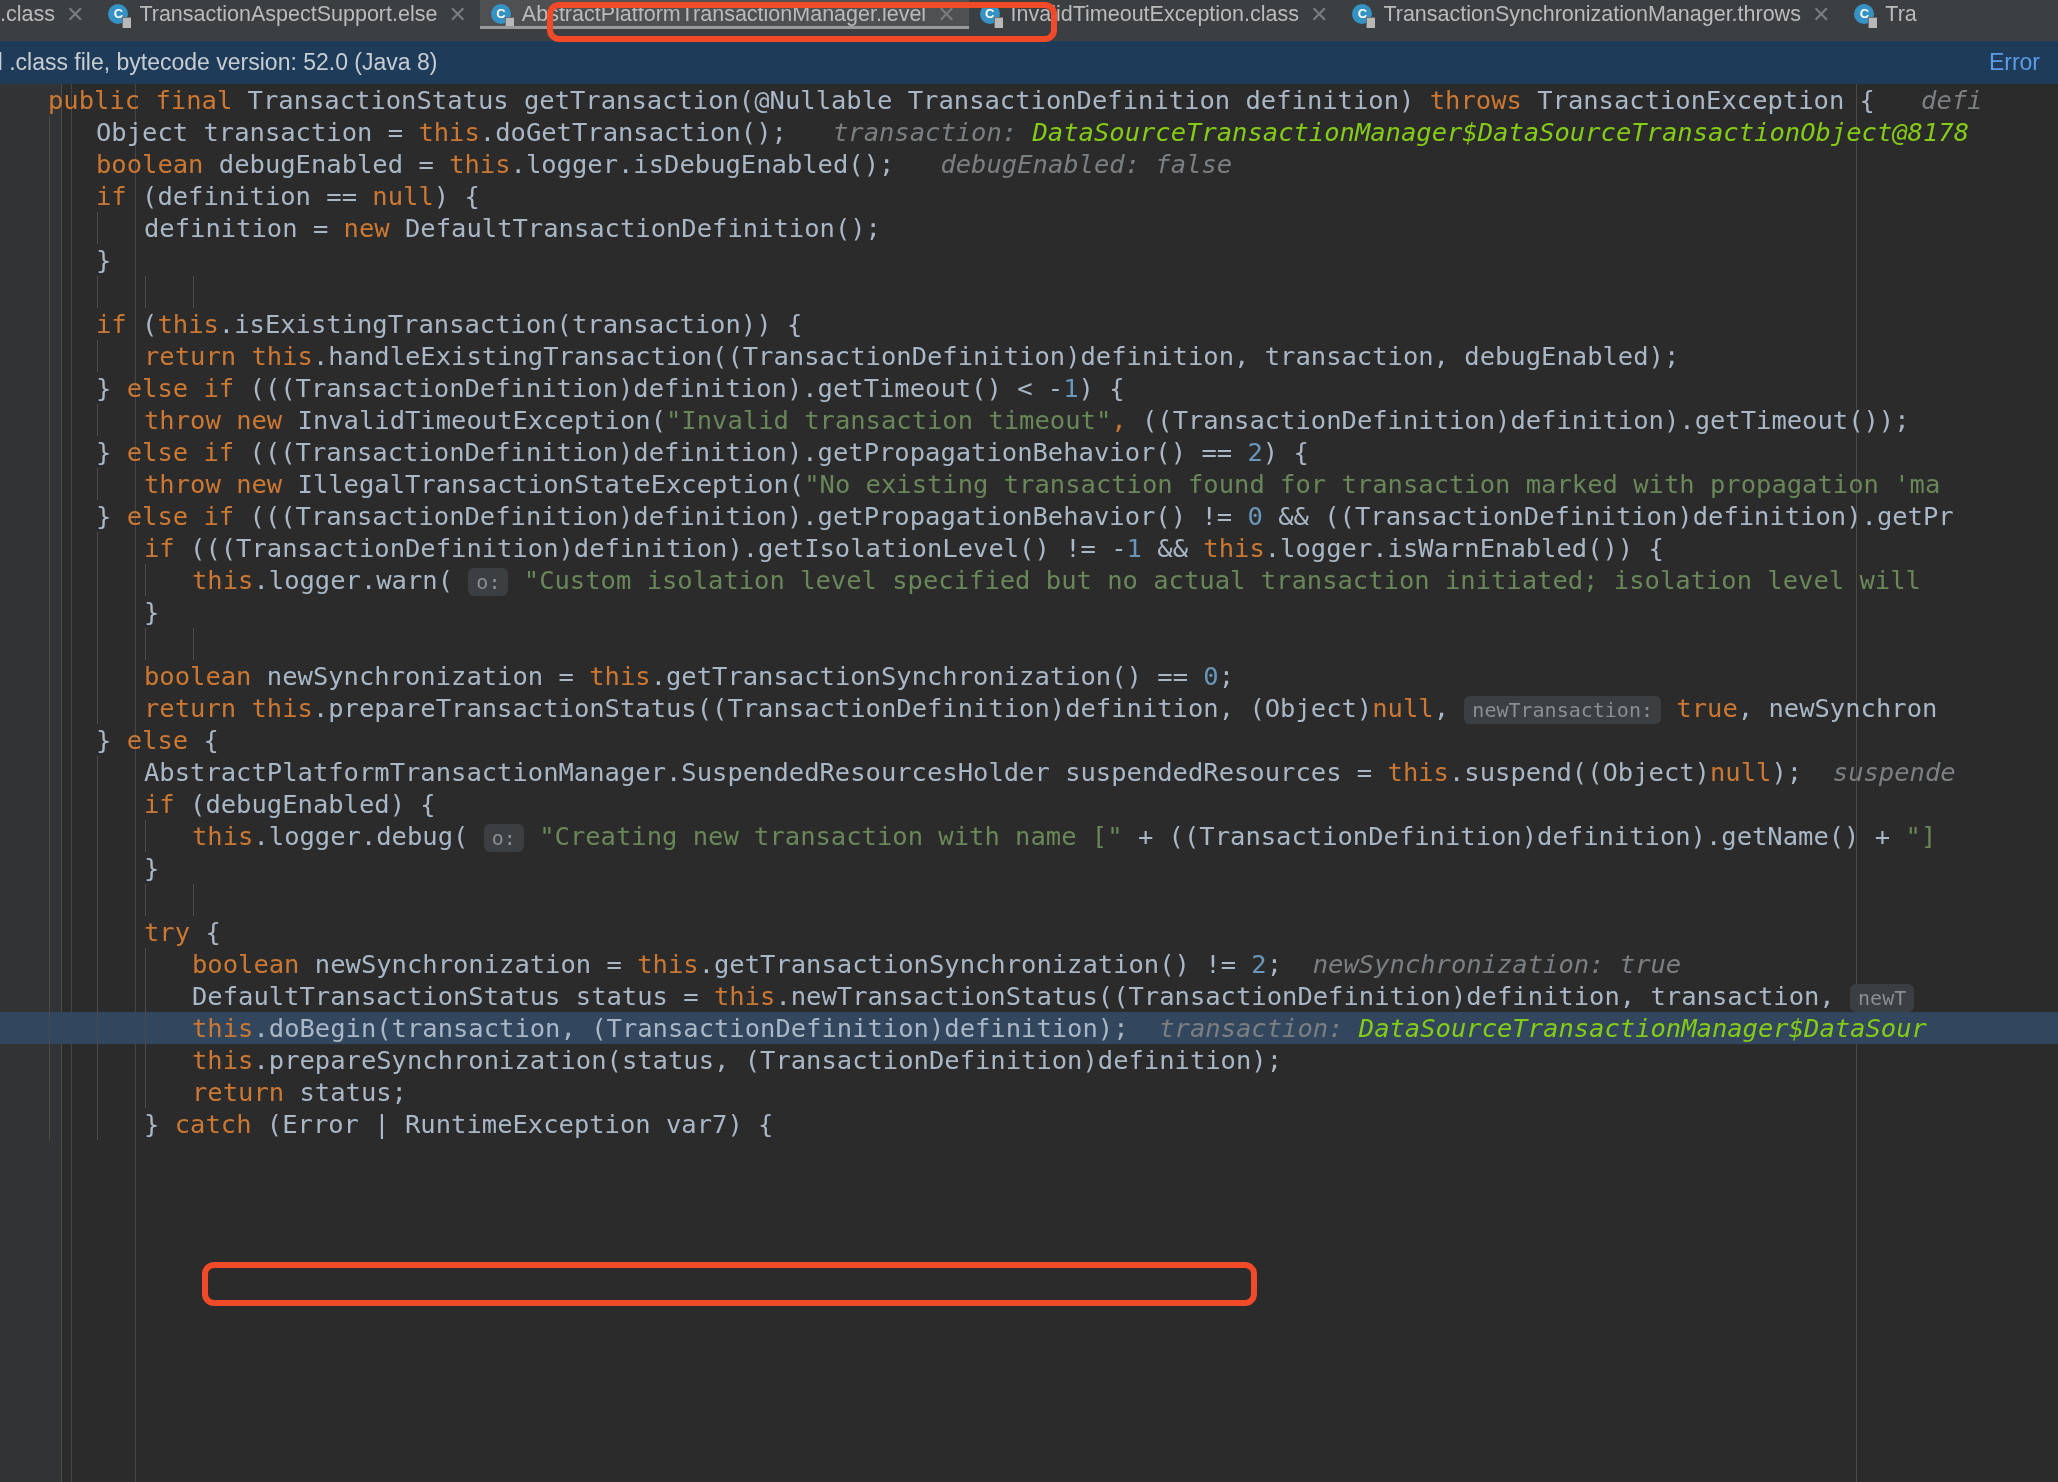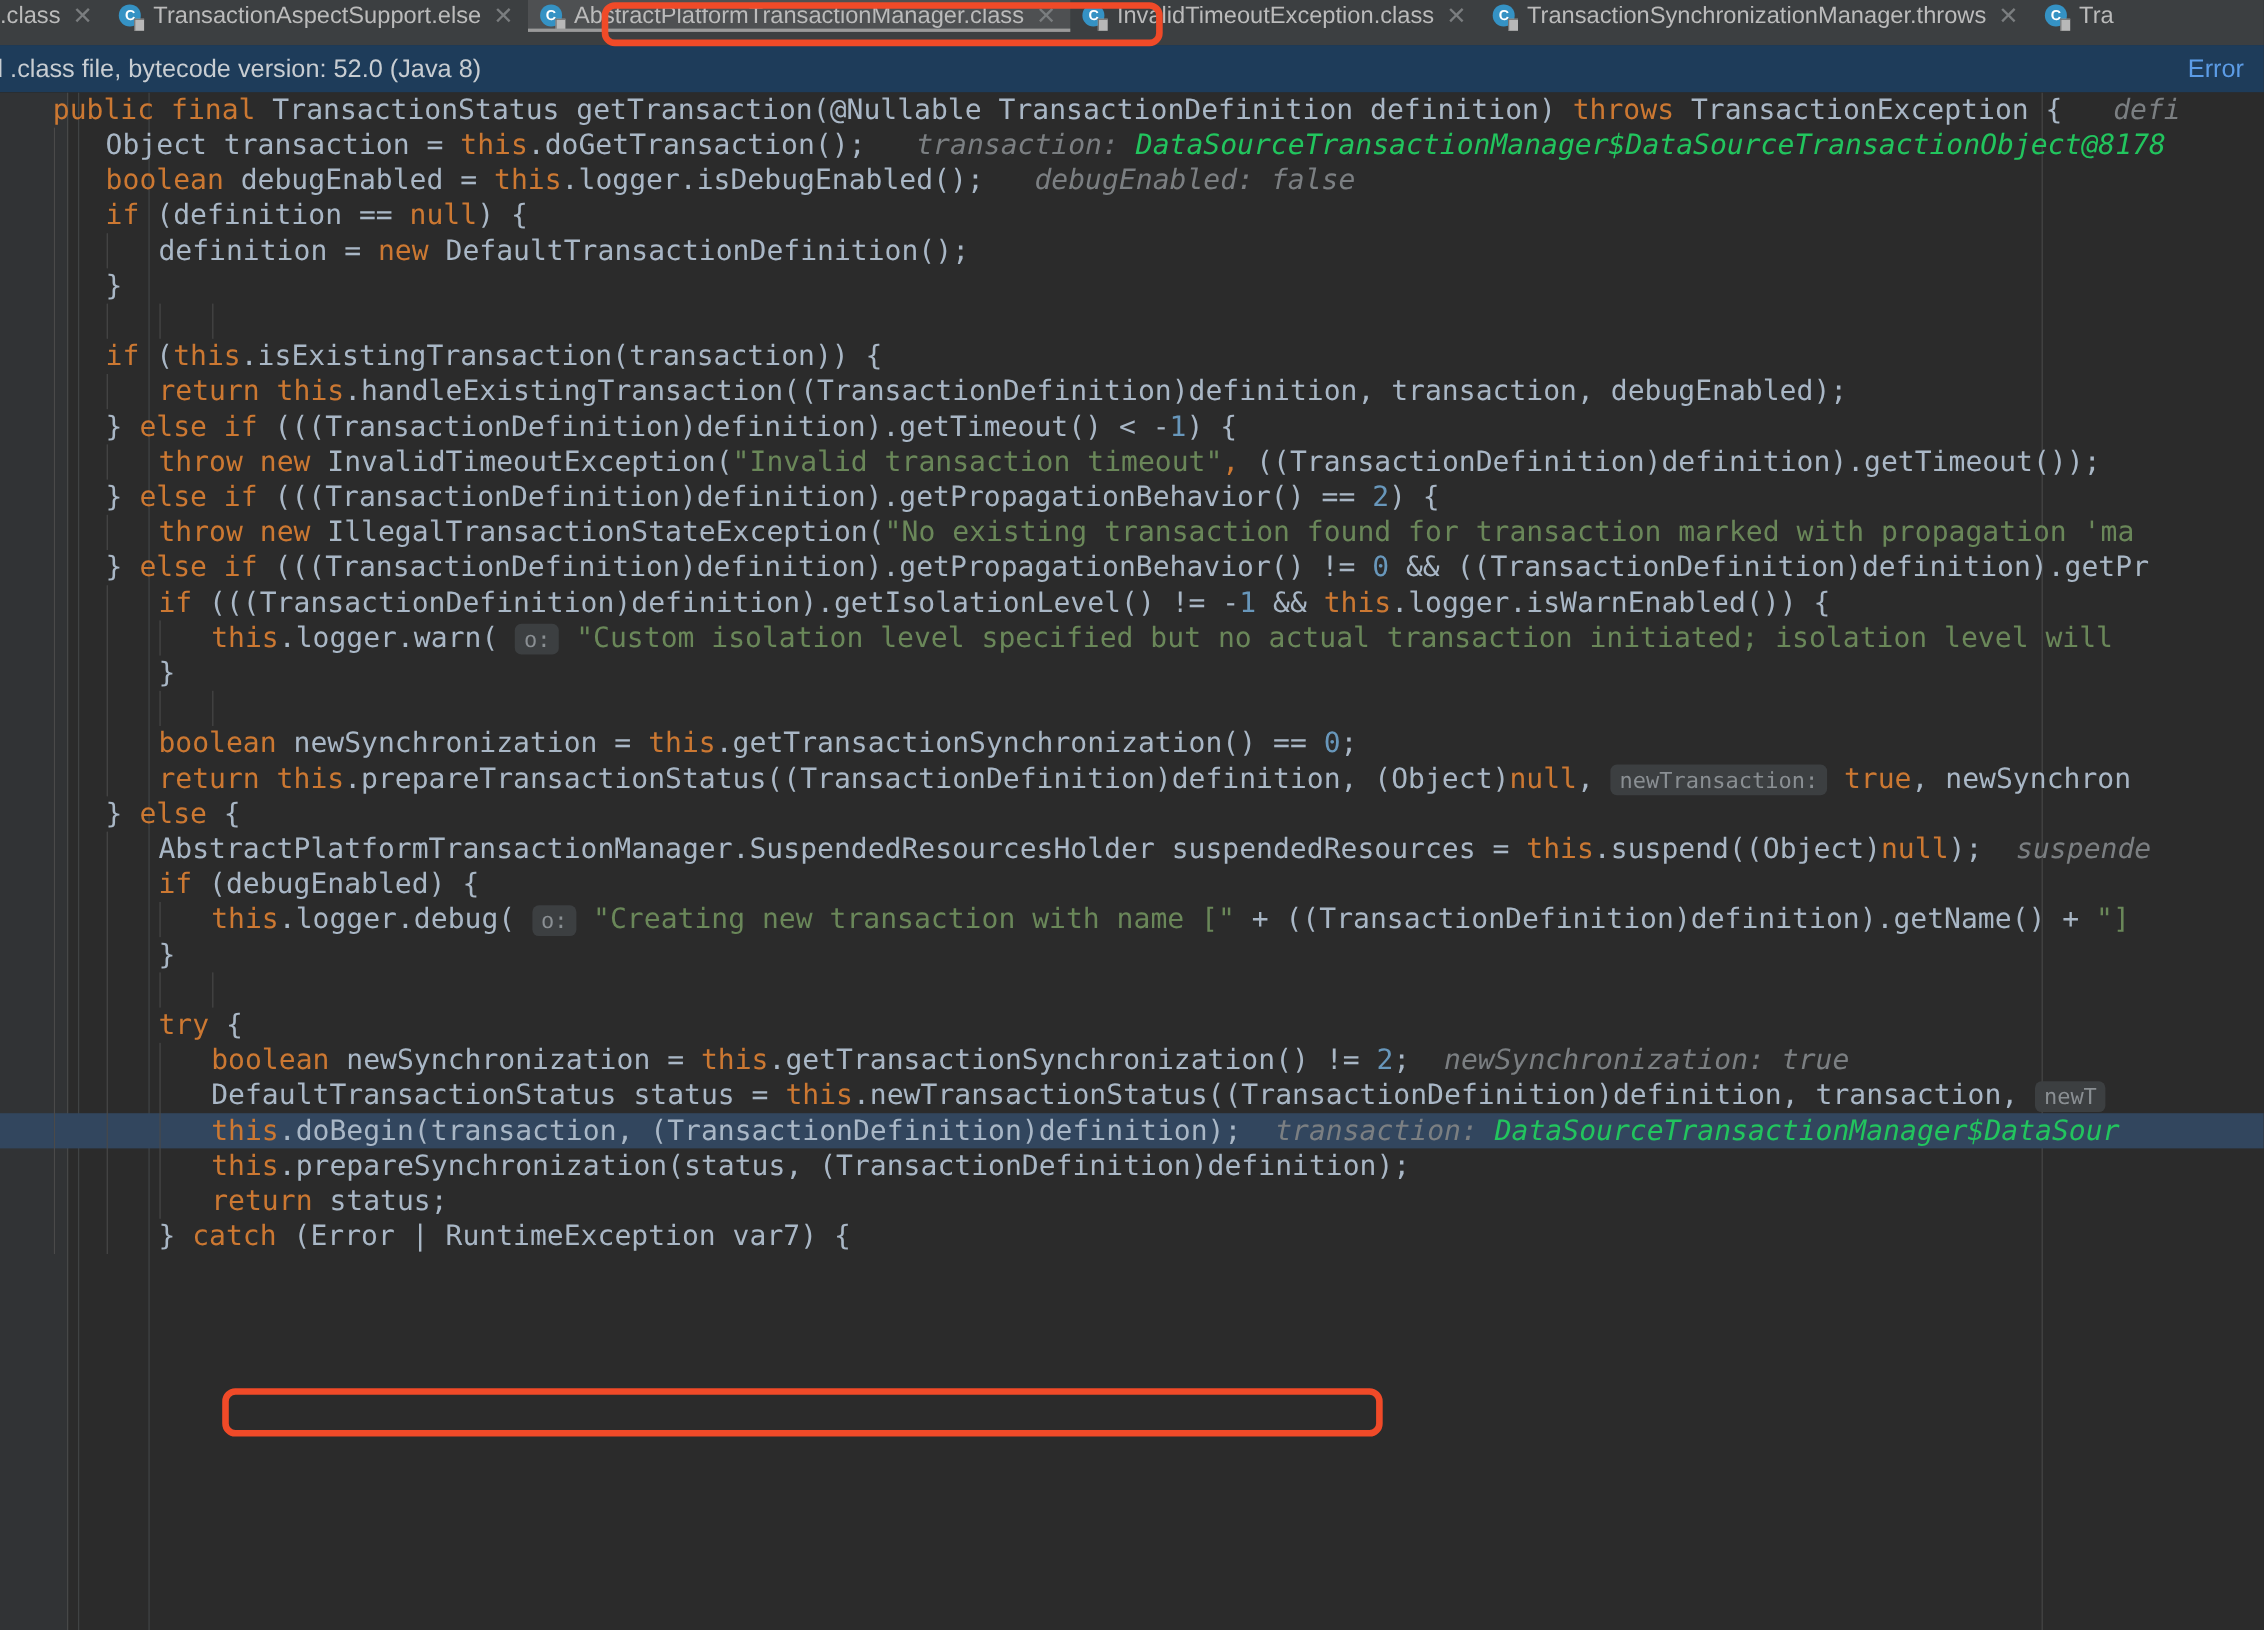--- a/index.html
+++ b/index.html
@@ -132,21 +132,21 @@
 
   
   .kw  { color: #cc7832; }
   .str { color: #6a8759; }
   .num { color: #6897bb; }
   .id  { color: #a9b7c6; }
   .hint {
     color: #7b7f82;
     font-style: italic;
   }
-  .hintv { color: #22c55e; font-style: italic; }
+  .hintv { color: #84cc16; font-style: italic; }
   .hintb {
     color: #8a8f93;
     font-style: normal;
     font-size: 20px;
     background: #3c3f41;
     border-radius: 6px;
     padding: 2px 8px;
   }
 
   
@@ -175,21 +175,21 @@
     </span>
     <span class="tab-label">TransactionAspectSupport.else</span>
     <span class="tab-close">✕</span>
   </div>
 
   <div class="tab active">
     <span class="cls-icon">
       <span class="disc">C</span>
         <span class="corner"></span>
     </span>
-    <span class="tab-label">AbstractPlatformTransactionManager.class</span>
+    <span class="tab-label">AbstractPlatformTransactionManager.level</span>
     <span class="tab-close">✕</span>
   </div>
 
   <div class="tab">
     <span class="cls-icon">
       <span class="disc">C</span>
         <span class="corner"></span>
     </span>
     <span class="tab-label">InvalidTimeoutException.class</span>
     <span class="tab-close">✕</span>

